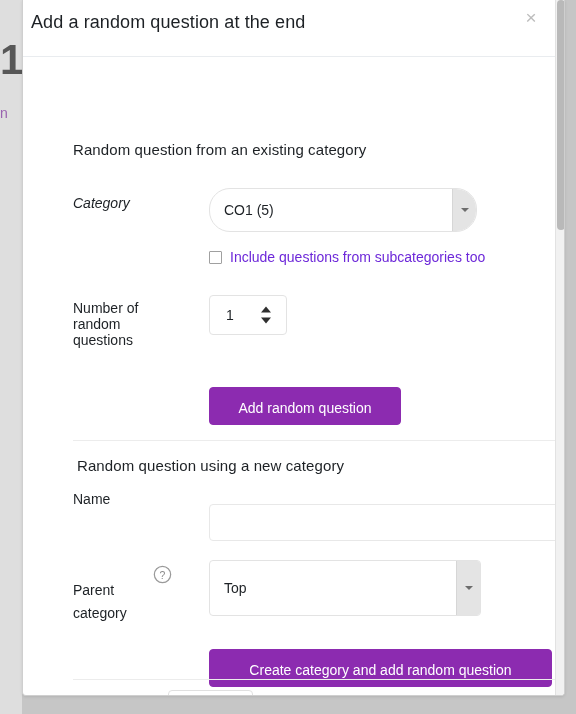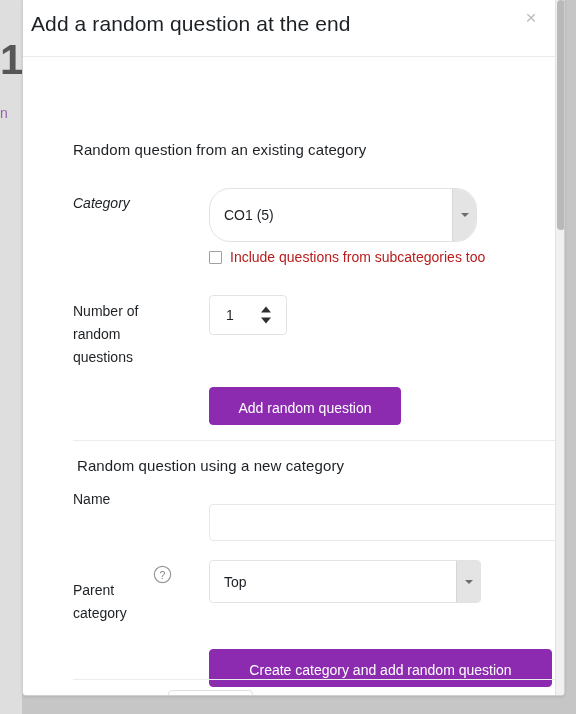--- a/index.html
+++ b/index.html
@@ -90,21 +90,21 @@
   #modal-header {
     position: relative;
     height: 57px;
     border-bottom: 1px solid #e9ecef;
     box-sizing: border-box;
   }
   #modal-title {
     position: absolute;
     left: 8px;
     top: 12px;
-    font-size: 21px;
+    font-size: 18px;
     color: #1d2125;
     font-weight: 400;
     letter-spacing: 0.1px;
     white-space: nowrap;
   }
   #close-button {
     position: absolute;
     right: 20px;
     top: 5px;
     width: 26px;
@@ -196,21 +196,21 @@
     width: 13px;
     height: 13px;
     border: 1px solid #a0a0a0;
     background: #fff;
     border-radius: 1px;
     box-sizing: border-box;
     flex: none;
   }
   #subcat-label {
     font-size: 14px;
-    color: #b91c1c;
+    color: #6d28d9;
     white-space: nowrap;
   }
 
   
   #number-input {
     position: absolute;
     left: 186px;
     top: 238px;
     width: 78px;
     height: 40px;
@@ -329,33 +329,33 @@
     <div id="modal-title">Add a random question at the end</div>
     <button id="close-button">×</button>
   </div>
 
   <div id="modal-body">
 
     <div class="section-title" style="left:50px; top:84px;">Random question from an existing category</div>
 
     <div class="field-label" style="left:50px; top:136px;font-style:italic;">Category</div>
 
-    <div class="select-wrap" style="left:186px; top:131px; width:268px; height:54px;border-radius:21px;">
+    <div class="select-wrap" style="left:186px; top:131px; width:268px; height:44px;border-radius:21px;">
       <span class="select-value">CO1 (5)</span>
       <span class="select-btn">
         <span class="caret"></span>
       </span>
     </div>
 
     <div id="subcat-row">
       <span id="subcat-checkbox"></span>
       <span id="subcat-label">Include questions from subcategories too</span>
     </div>
 
-    <div class="field-label" style="left:50px; top:243px; width:110px; line-height:23px;">Number of random questions</div>
+    <div class="field-label" style="left:50px; top:243px; width:110px; line-height:16px;">Number of random questions</div>
 
     <div id="number-input">
       <span id="number-value">1</span>
       <span id="number-stepper">
         <span class="up"></span>
         <span class="down"></span>
       </span>
     </div>
 
     <button class="btn-primary" style="left:186px; top:330px; width:192px; height:38px;">Add random question</button>
@@ -368,21 +368,21 @@
 
     <input id="name-input" type="text" placeholder="" style="">
 
     <div class="field-label" style="left:50px; top:506px; width:72px; line-height:23px;margin-top:16px;">Parent category</div>
 
     <svg id="help-icon" viewBox="0 0 20 20">
       <circle cx="10" cy="10" r="8.6" fill="none" stroke="#9a9a9a" stroke-width="1.3"></circle>
       <text x="10" y="14.4" text-anchor="middle" font-size="11" fill="#8a8a8a" font-family="Liberation Sans, sans-serif">?</text>
     </svg>
 
-    <div class="select-wrap" style="left:186px; top:503px; width:272px; height:43px;">
+    <div class="select-wrap" style="left:186px; top:503px; width:272px; height:56px;">
       <span class="select-value">Top</span>
       <span class="select-btn">
         <span class="caret"></span>
       </span>
     </div>
 
     <button class="btn-primary" style="left:186px; top:592px; width:343px; height:38px;">Create category and add random question</button>
 
     <div class="divider" style="left:50px; top:622px; width:503px;"></div>
 

